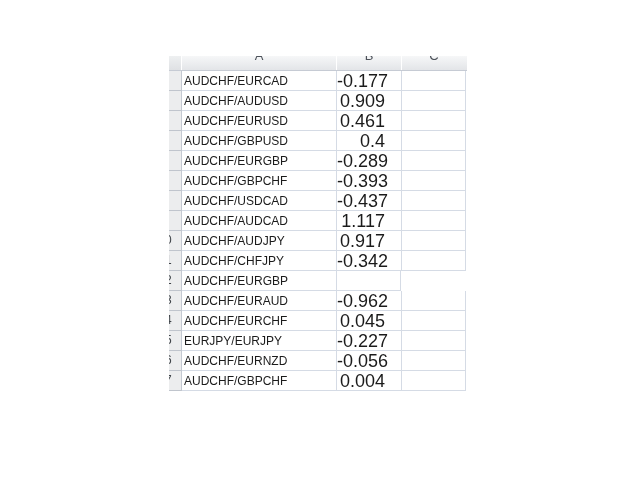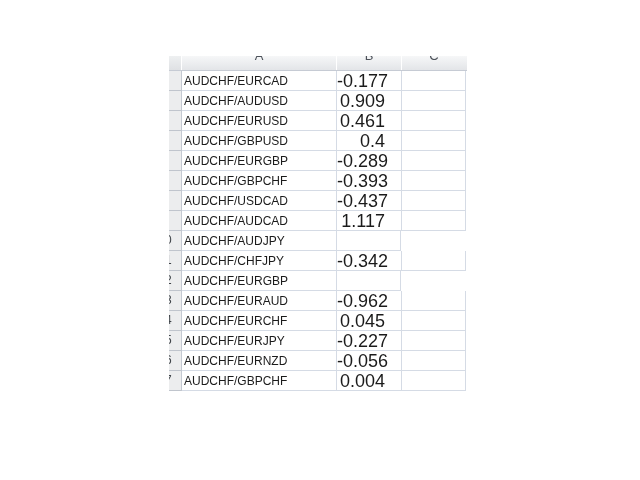--- a/index.html
+++ b/index.html
@@ -130,20 +130,21 @@
         </div>
         <div class="cell pair">AUDCHF/AUDCAD</div>
         <div class="cell val">1.117</div>
         <div class="cell blank"></div>
       </div>
       <div class="row">
         <div class="cell rowhdr">
           <span class="digit">0</span>
         </div>
         <div class="cell pair">AUDCHF/AUDJPY</div>
+        <div class="cell val">0.917</div>
         <div class="cell blank"></div>
       </div>
       <div class="row">
         <div class="cell rowhdr">
           <span class="digit">1</span>
         </div>
         <div class="cell pair">AUDCHF/CHFJPY</div>
         <div class="cell val">-0.342</div>
         <div class="cell blank"></div>
       </div>
@@ -167,21 +168,21 @@
           <span class="digit">4</span>
         </div>
         <div class="cell pair">AUDCHF/EURCHF</div>
         <div class="cell val">0.045</div>
         <div class="cell blank"></div>
       </div>
       <div class="row">
         <div class="cell rowhdr">
           <span class="digit">5</span>
         </div>
-        <div class="cell pair">AUDCHF/EURJPY</div>
+        <div class="cell pair">EURJPY/EURJPY</div>
         <div class="cell val">-0.227</div>
         <div class="cell blank"></div>
       </div>
       <div class="row">
         <div class="cell rowhdr">
           <span class="digit">6</span>
         </div>
         <div class="cell pair">AUDCHF/EURNZD</div>
         <div class="cell val">-0.056</div>
         <div class="cell blank"></div>

